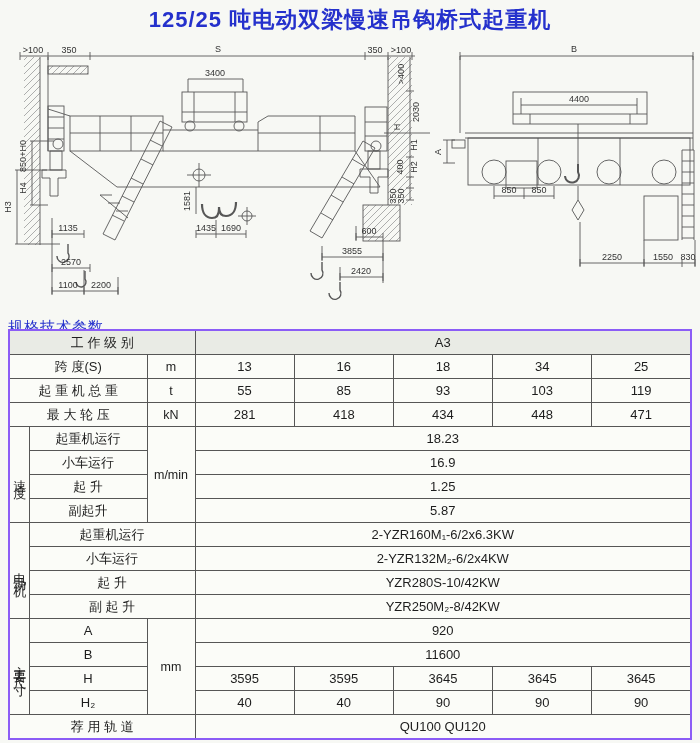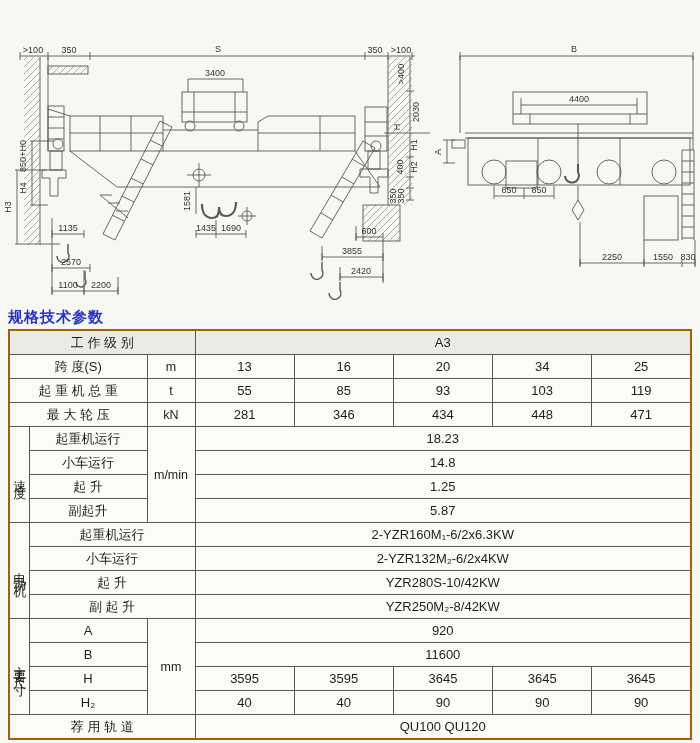--- a/index.html
+++ b/index.html
@@ -1,38 +1,39 @@
 <!DOCTYPE html>
 <html><head>
 <meta charset="utf-8">
 <style>
   html,body{margin:0;padding:0;background:#e9e9e7;}
   .page{position:relative;width:700px;height:743px;background:#f7f8f4;overflow:hidden;
         font-family:"Liberation Sans","DejaVu Sans",sans-serif;}
   .title{position:absolute;top:5px;left:0;width:100%;margin:0;text-align:center;
          font-size:22px;font-weight:bold;color:#2531cc;letter-spacing:1px;}
   svg.drawings{position:absolute;top:0;left:0;}
-  .section-heading{position:absolute;top:308px;left:8px;margin:0;
-         font-size:15px;font-weight:bold;color:#2531cc;letter-spacing:1px;}
+  .section-heading{position:absolute;top:318px;left:8px;margin:0;
+         font-size:15px;font-weight:normal;color:#2531cc;letter-spacing:1px;}
   table.spec{position:absolute;top:329px;left:8px;width:684px;border-collapse:collapse;
          table-layout:fixed;background:#fbfcf8;font-size:13px;color:#1d1d1d;
-         border:2px solid #a16207;}
+         border:2px solid #8b5cf6;}
   table.spec td{border:1px solid #565656;height:23px;text-align:center;
          padding:0 2px;overflow:hidden;white-space:nowrap;}
   td.hdr{background:#e9ebe5;}
   td.sec{writing-mode:vertical-lr;text-orientation:upright;letter-spacing:6px;
          padding:0;width:20px;}
   td.unit{font-size:12.5px;}
   svg text{font-size:9px;fill:#333;stroke:none;font-family:"Liberation Sans","DejaVu Sans",sans-serif;}
 </style>
 </head>
 <body>
 
 <div class="page">
 
+  <h1 class="title">125/25 吨电动双梁慢速吊钩桥式起重机</h1>
 
   <svg class="drawings" viewBox="0 0 700 302" width="700" height="302">
     <defs>
       <pattern id="hatch" patternUnits="userSpaceOnUse" width="7" height="7">
         <path d="M-1,8 L8,-1" stroke="#9a9a9a" stroke-width="0.8"></path>
       </pattern>
     </defs>
 
     <g stroke="#575757" stroke-width="0.9" fill="none">
 
@@ -212,52 +213,52 @@
     <tbody>
       <tr>
         <td colspan="3" class="hdr">工 作 级 别</td>
         <td colspan="5" class="hdr">A3</td>
       </tr>
       <tr>
         <td colspan="2">跨    度(S)</td>
         <td class="unit">m</td>
         <td>13</td>
         <td>16</td>
-        <td>20</td>
+        <td>18</td>
         <td>34</td>
         <td>25</td>
       </tr>
       <tr>
         <td colspan="2">起 重 机 总 重</td>
         <td class="unit">t</td>
         <td>55</td>
         <td>85</td>
         <td>93</td>
         <td>103</td>
         <td>119</td>
       </tr>
       <tr>
         <td colspan="2">最 大 轮 压</td>
         <td class="unit">kN</td>
         <td>281</td>
-        <td>346</td>
+        <td>418</td>
         <td>434</td>
         <td>448</td>
         <td>471</td>
       </tr>
 
       <tr>
         <td rowspan="4" class="sec">速度</td>
         <td>起重机运行</td>
         <td rowspan="4" class="unit">m/min</td>
         <td colspan="5">18.23</td>
       </tr>
       <tr>
         <td>小车运行</td>
-        <td colspan="5">14.8</td>
+        <td colspan="5">16.9</td>
       </tr>
       <tr>
         <td>起    升</td>
         <td colspan="5">1.25</td>
       </tr>
       <tr>
         <td>副起升</td>
         <td colspan="5">5.87</td>
       </tr>
 

